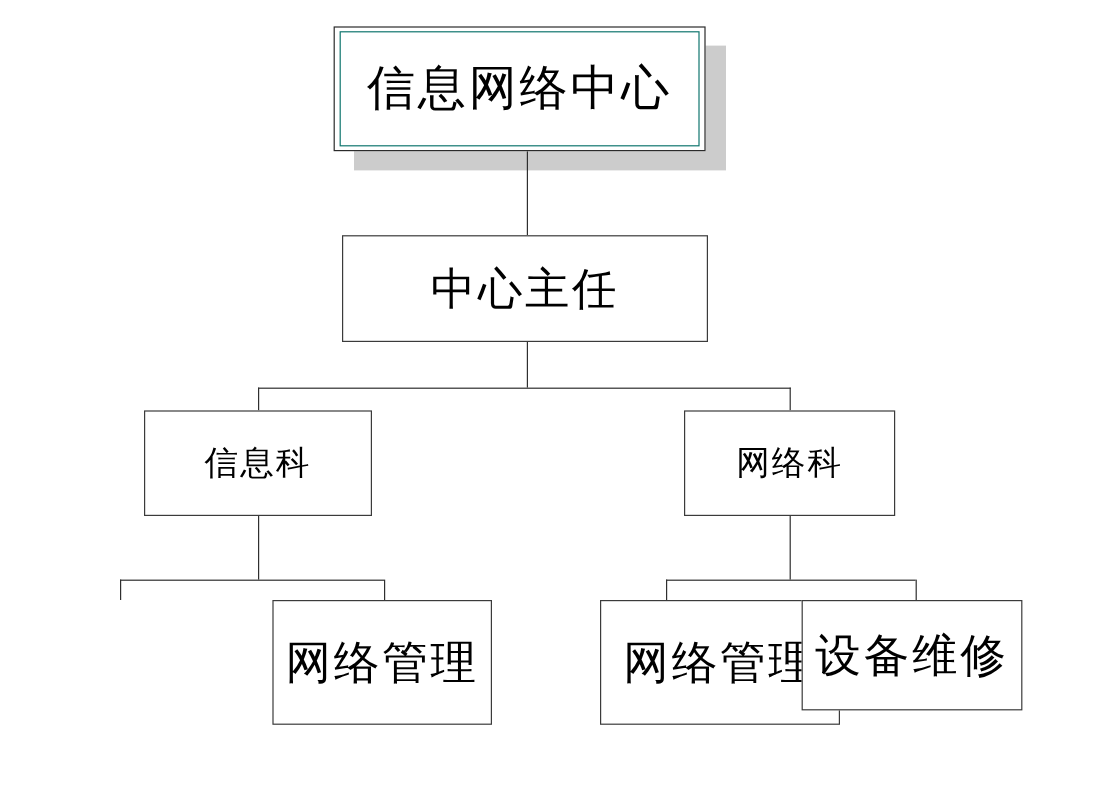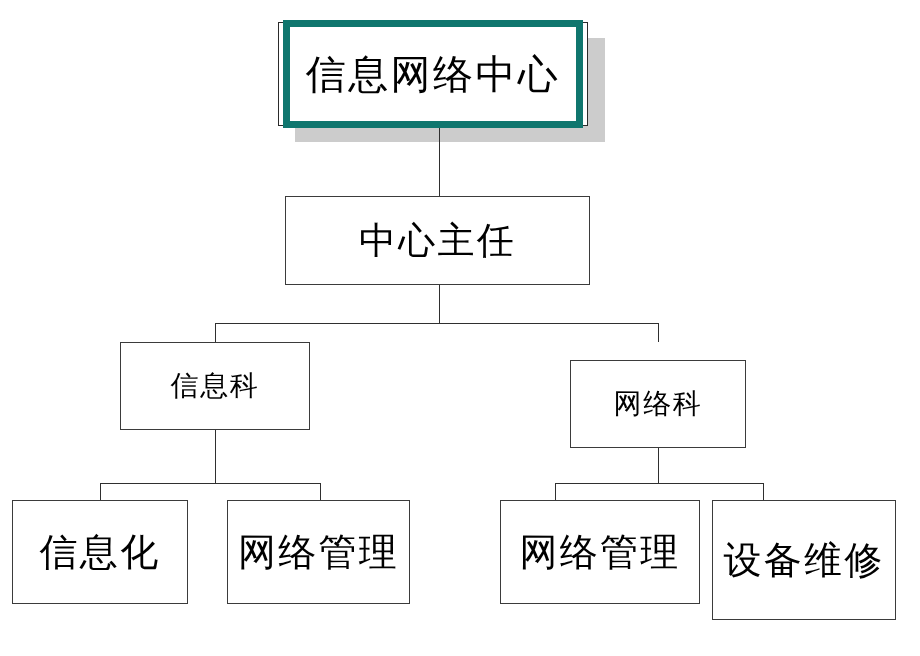--- a/index.html
+++ b/index.html
@@ -36,21 +36,21 @@
   }
   
   .node.root {
     border: 1px solid #2b2b2b;
     padding: 4px;
     z-index: 4;
   }
   .node.root .inner-frame {
     width: 100%;
     height: 100%;
-    border: 7px solid #0f766e;
+    border: 1px solid #0f766e;
     display: flex;
     align-items: center;
     justify-content: center;
     background: #ffffff;
   }
   .root-shadow {
     position: absolute;
     background: #cccccc;
     z-index: 1;
   }
@@ -93,43 +93,40 @@
 
   <div class="conn-v" style="left:439px; top:285px; height:38px;"></div>
   <div class="conn-h" style="left:215px; top:323px; width:444px;"></div>
   <div class="conn-v" style="left:215px; top:323px; height:19px;"></div>
   <div class="conn-v" style="left:658px; top:323px; height:19px;"></div>
 
   <div class="node" style="left:120px; top:342px; width:190px; height:88px;">
     <span class="node-label t-level3">信息科</span>
   </div>
 
-  <div class="node" style="left:570px; top:342px; width:176px; height:88px;margin-top:18px;">
+  <div class="node" style="left:570px; top:342px; width:176px; height:88px;">
     <span class="node-label t-level3">网络科</span>
   </div>
 
   <div class="conn-v" style="left:215px; top:430px; height:53px;"></div>
   <div class="conn-h" style="left:100px; top:483px; width:220px;"></div>
   <div class="conn-v" style="left:100px; top:483px; height:17px;"></div>
   <div class="conn-v" style="left:320px; top:483px; height:17px;"></div>
 
   <div class="conn-v" style="left:658px; top:430px; height:53px;"></div>
   <div class="conn-h" style="left:555px; top:483px; width:208px;"></div>
   <div class="conn-v" style="left:555px; top:483px; height:17px;"></div>
   <div class="conn-v" style="left:763px; top:483px; height:17px;"></div>
 
-  <div class="node" style="left:12px; top:500px; width:176px; height:104px;">
-    <span class="node-label t-leaf">信息化</span>
-  </div>
 
   <div class="node" style="left:227px; top:500px; width:183px; height:104px;">
     <span class="node-label t-leaf">网络管理</span>
   </div>
 
   <div class="node" style="left:462px; top:500px; width:200px; height:104px;margin-left:38px;">
     <span class="node-label t-leaf">网络管理</span>
   </div>
 
-  <div class="node" style="left:668px; top:500px; width:184px; height:120px;margin-left:44px;">
+  <div class="node" style="left:668px; top:500px; width:184px; height:92px;">
     <span class="node-label t-leaf">设备维修</span>
   </div>
 
 </div>
 
 </body></html>

